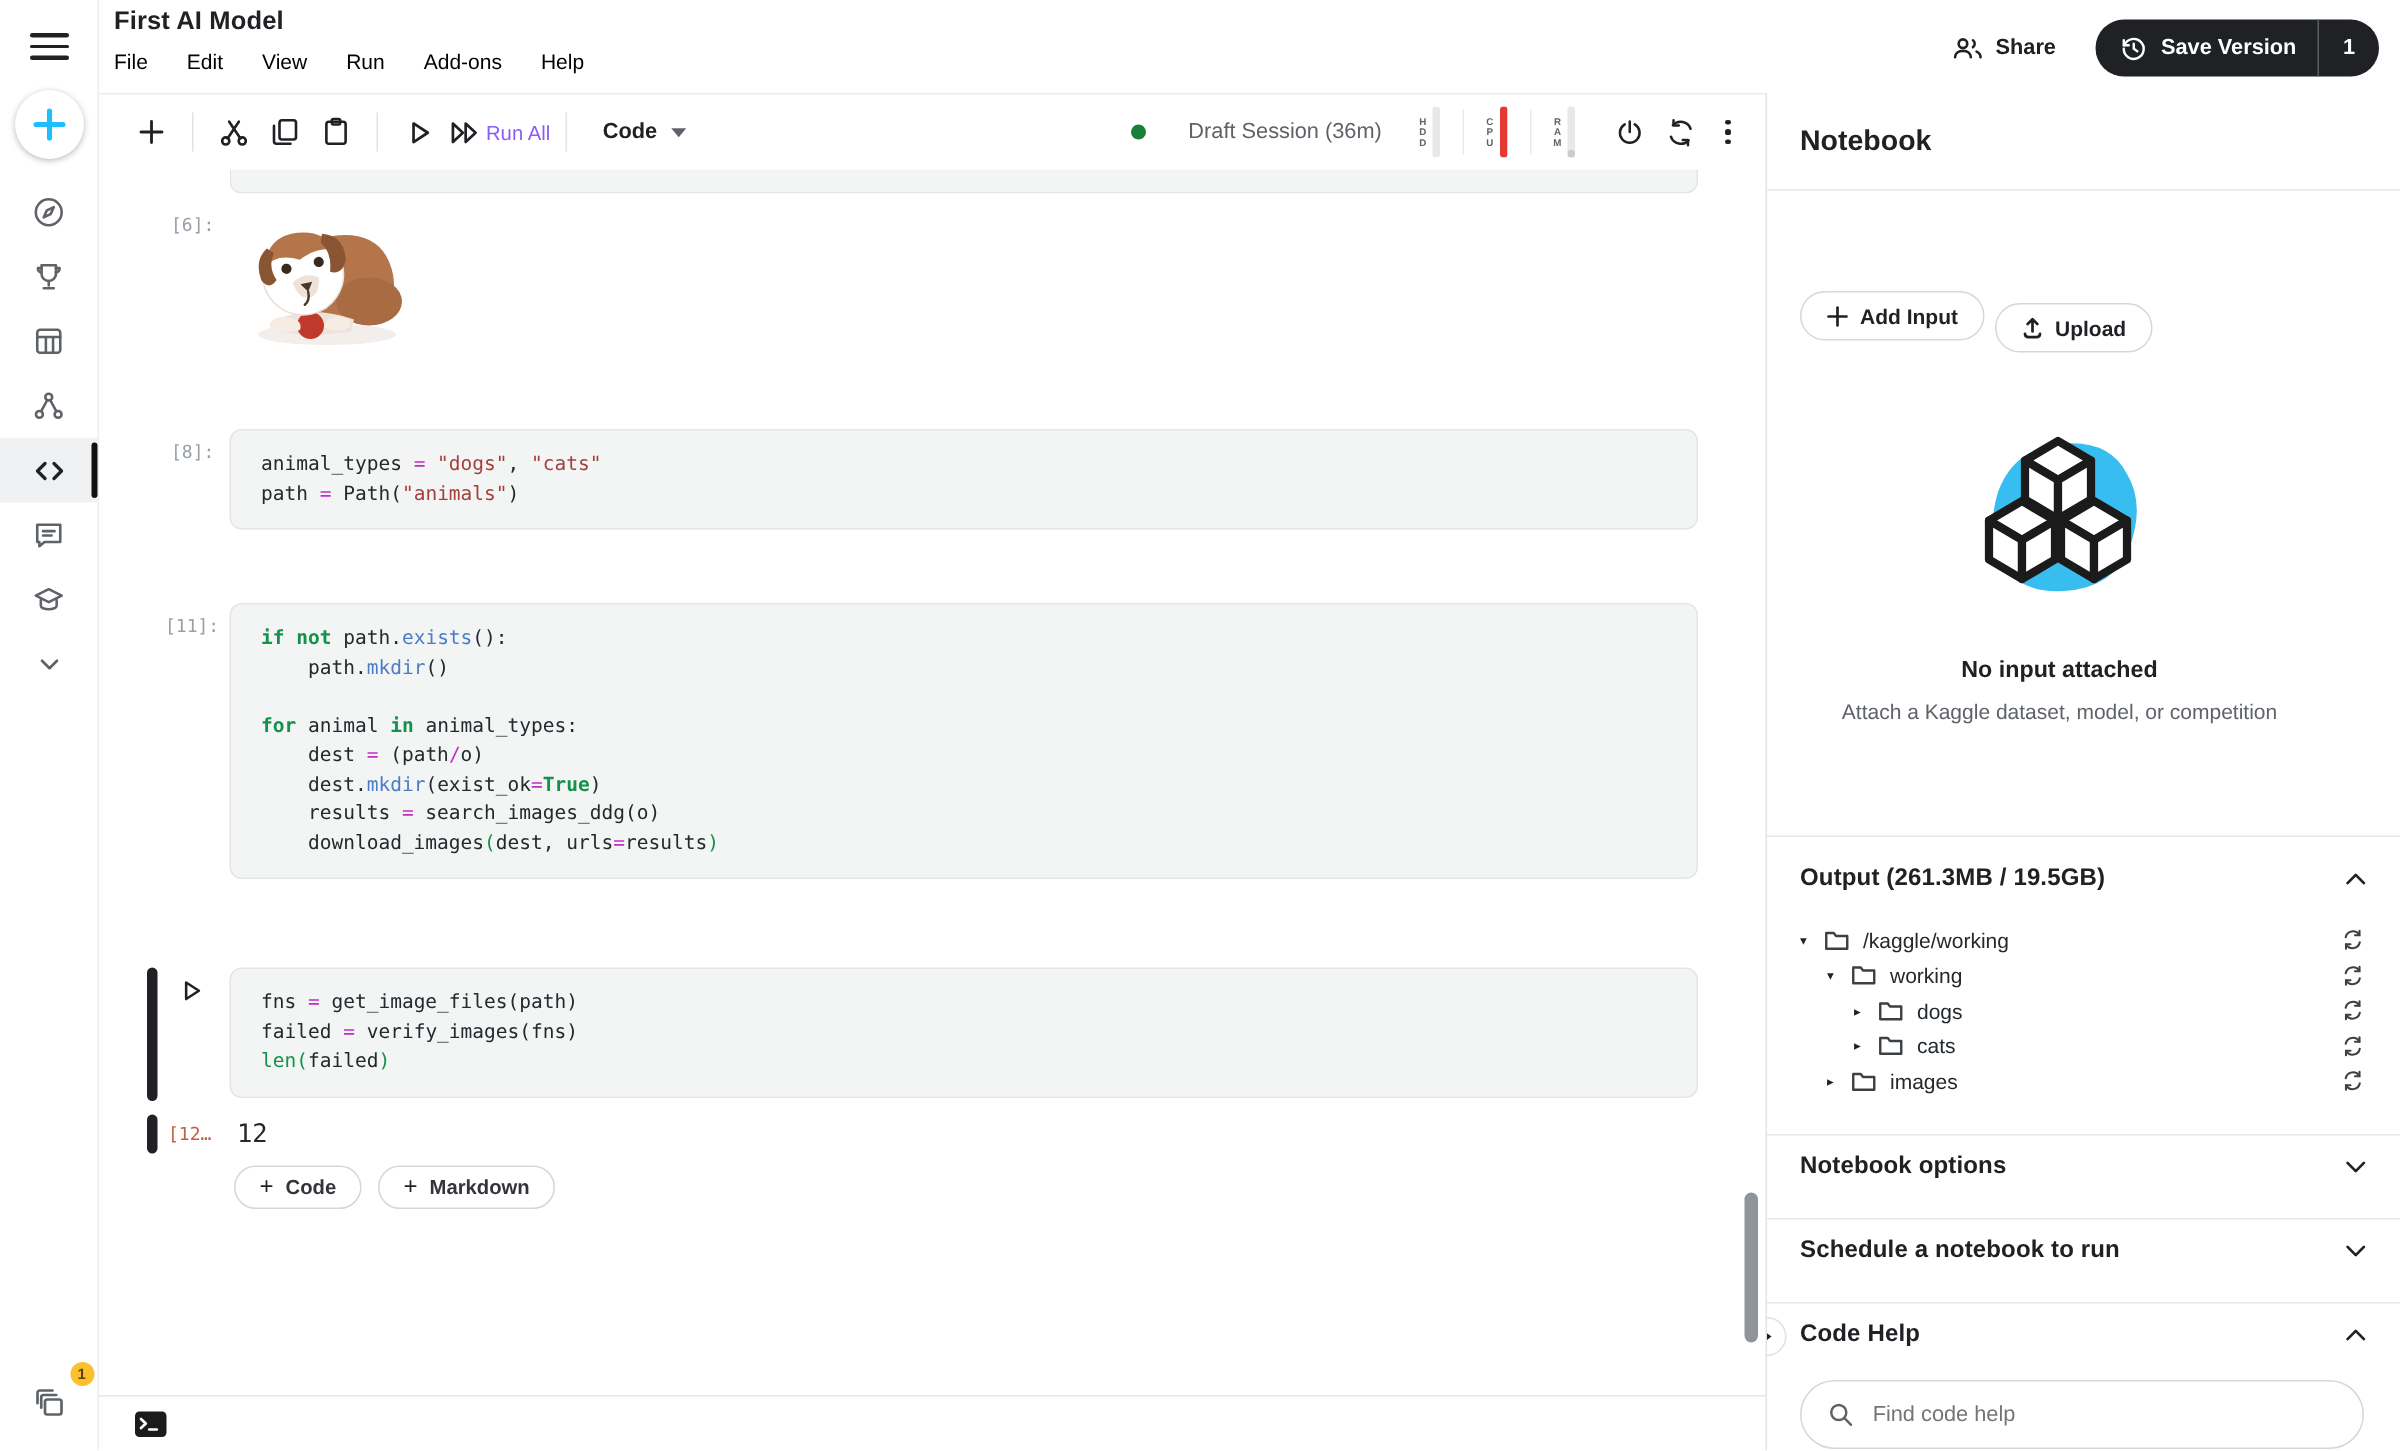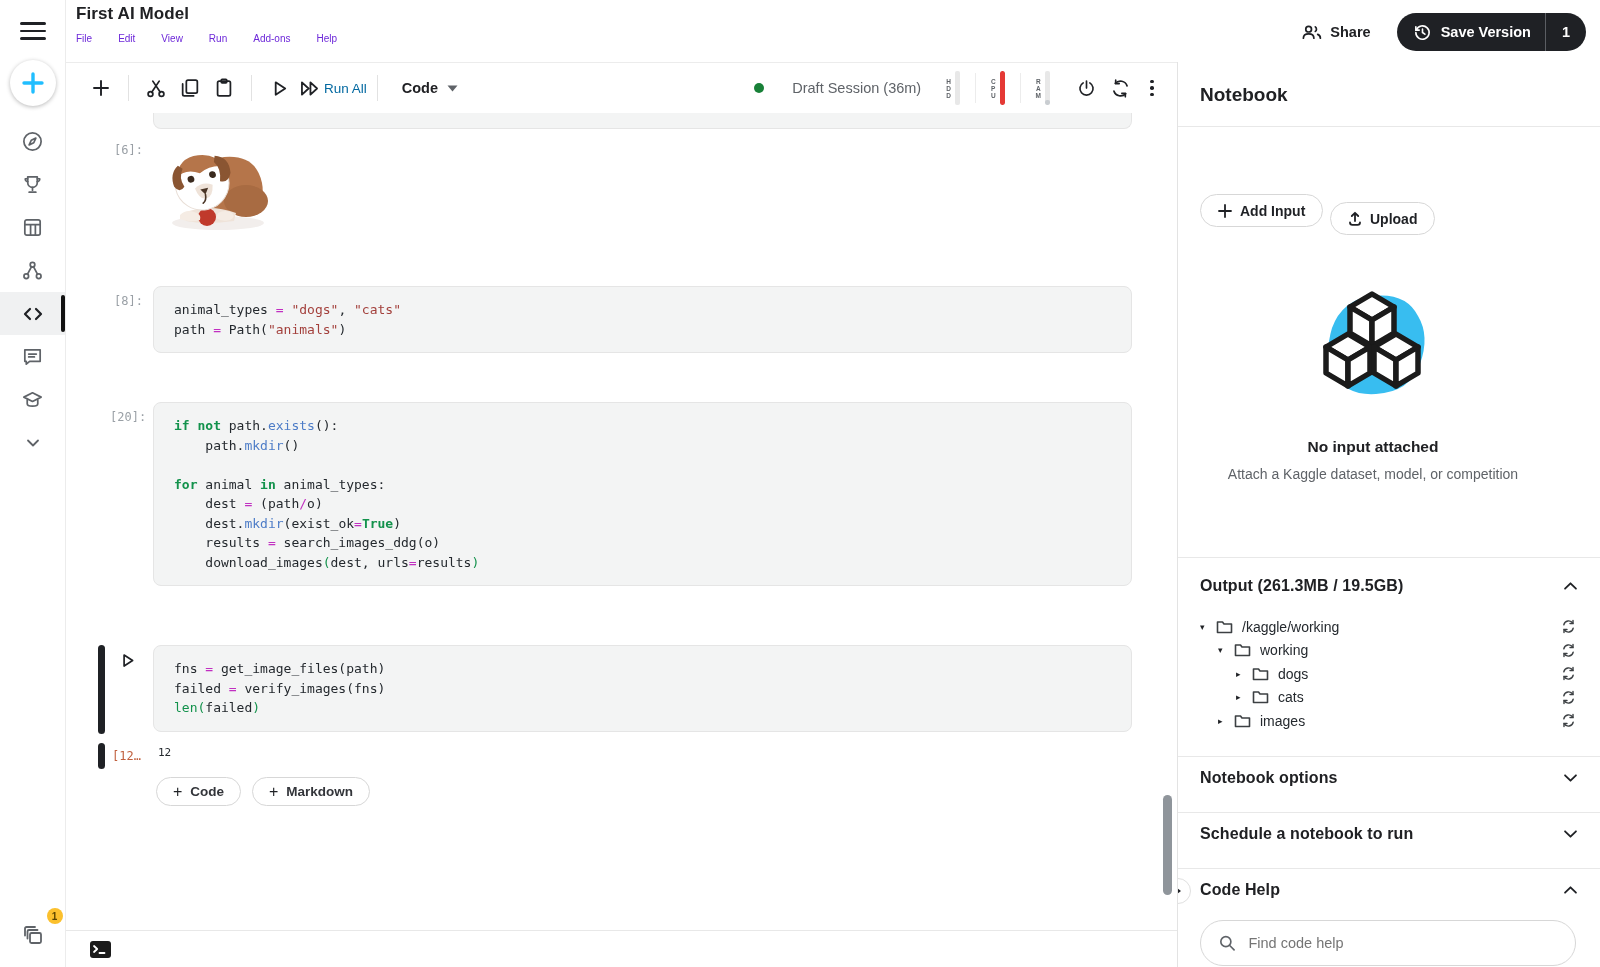--- a/index.html
+++ b/index.html
@@ -19,36 +19,36 @@
   .rail-item.active::after{content:"";position:absolute;right:0;top:3px;bottom:3px;width:4px;background:#111;border-radius:2px}
   .rail-bottom{position:absolute;bottom:14px;left:0;width:100%;display:flex;justify-content:center}
   .badge{position:absolute;top:-9px;right:-7px;width:16px;height:16px;border-radius:50%;background:#fbc02d;color:#5a4500;font-size:10px;font-weight:bold;display:flex;align-items:center;justify-content:center}
 
   
   .main-col{flex:1;display:flex;flex-direction:column;min-width:0}
   .header{height:62px;display:flex;align-items:flex-start;padding:0 14px 0 10px;flex-shrink:0}
   .head-left{padding-top:4px}
   .page-title{font-size:17px;font-weight:bold;letter-spacing:.1px}
   .menubar{display:flex;gap:26px;margin-top:9px}
-  .menubar span{font-size:10px;color:#6d28d9;cursor:pointer}
+  .menubar span{font-size:14px;color:#000000;cursor:pointer}
   .head-right{margin-left:auto;display:flex;align-items:center;gap:26px;padding-top:13px}
   .share{display:flex;align-items:center;gap:8px;font-weight:bold;font-size:14.5px;cursor:pointer}
   .save-btn{display:flex;align-items:center;background:#1f2125;color:#fff;border-radius:20px;height:38px;padding:0 0 0 16px;cursor:pointer}
   .save-btn .sv-label{font-weight:bold;font-size:14.5px;margin:0 14px 0 9px}
   .save-btn .sv-count{border-left:1px solid #5b5e63;padding:0 16px;font-weight:bold;font-size:14.5px;align-self:stretch;display:flex;align-items:center}
 
   .body-row{flex:1;display:flex;min-height:0}
   .notebook-area{flex:1;display:flex;flex-direction:column;border-right:1px solid #e3e3e3;min-width:0;position:relative}
 
   
   .toolbar{height:51px;display:flex;align-items:center;padding:0 10px 0 18px;border-top:1px solid #ececec;flex-shrink:0}
   .tb-btn{width:34px;height:34px;display:flex;align-items:center;justify-content:center;cursor:pointer;border-radius:4px}
   .tb-btn svg{stroke:#1f2125;fill:none;stroke-width:1.9;stroke-linecap:round;stroke-linejoin:round}
   .tb-div{width:1px;height:26px;background:#e2e2e2;margin:0 10px}
-  .runall-label{color:#0369a1;font-size:13.5px;margin-left:2px}
+  .runall-label{color:#8b5cf6;font-size:13.5px;margin-left:2px}
   .cell-type{display:flex;align-items:center;gap:9px;margin-left:14px;cursor:pointer}
   .cell-type .ct-label{font-weight:bold;font-size:14.5px}
   .tb-right{margin-left:auto;display:flex;align-items:center}
   .session{display:flex;align-items:center;gap:28px;margin-right:16px;cursor:pointer}
   .session .dot{width:10px;height:10px;border-radius:50%;background:#188038}
   .session .s-label{color:#5f6368;font-size:14.5px}
   .meter{display:flex;align-items:center;gap:4px;margin:0 9px}
   .meter .vlab{font-size:6.5px;line-height:7px;color:#5f6368;white-space:pre-line;text-align:center;font-weight:bold}
   .meter .track{width:5px;height:34px;background:#e8e8e8;border-radius:2px;position:relative;overflow:hidden}
   .meter .fill{position:absolute;bottom:0;left:0;width:100%;border-radius:2px}
@@ -58,21 +58,21 @@
 
   
   .cells{flex:1;position:relative;overflow:hidden}
   .cell-box{position:absolute;left:87px;width:979px;background:#f3f4f4;border:1px solid #e5e5e5;border-radius:8px;padding:13px 18px 13px 20px}
   .code,.cl{font-family:"DejaVu Sans Mono",monospace;font-size:13px;line-height:19.5px;white-space:pre}
   .t-p{color:#24292e}.t-k{color:#13924c;font-weight:bold}.t-f{color:#4d7cc7}.t-o{color:#c12fc1}.t-s{color:#a3403c}.t-g{color:#13924c}.t-b{color:#13924c}
   .cell-label{position:absolute;font-family:"DejaVu Sans Mono",monospace;font-size:12px;color:#9aa0a6}
   .out-label{color:#c0603e}
   .sel-bar{position:absolute;width:7px;background:#1f2125;border-radius:4px}
   .cell-run{position:absolute;cursor:pointer}
-  .out-val{position:absolute;font-family:"DejaVu Sans Mono",monospace;font-size:11px;color:#24292e}
+  .out-val{position:absolute;font-family:"DejaVu Sans Mono",monospace;font-size:17px;color:#24292e}
   .add-btn{position:absolute;height:29px;border:1px solid #d7d7d7;border-radius:16px;background:#fff;display:flex;align-items:center;gap:8px;padding:0 16px;font-size:13.5px;font-weight:bold;color:#33353a;cursor:pointer}
   .add-btn .plus{font-size:16px;font-weight:normal;color:#1f2125}
   .vscroll{position:absolute;right:5px;width:9px;height:100px;background:#8f959b;border-radius:5px;top:682px}
   .partial-cell{position:absolute;left:87px;top:-6px;width:979px;height:22px;background:#f3f4f4;border:1px solid #e5e5e5;border-top:none;border-radius:0 0 8px 8px}
 
   .bottombar{height:37px;border-top:1px solid #e8e8e8;display:flex;align-items:center;padding-left:23px;flex-shrink:0}
 
   
   .panel{width:422px;position:relative;flex-shrink:0;overflow:hidden}
   .p-title{position:absolute;top:22px;left:22px;font-size:19px;font-weight:bold}
@@ -329,21 +329,21 @@
             </g>
             <path d="M22 86 q6 -6 14 -3 q8 2 6 8 q-10 3 -20 -1 Z" fill="#f5ece4"></path>
             <path d="M60 84 q8 -4 14 0 q4 4 -2 7 q-8 2 -14 -2 Z" fill="#f5ece4"></path>
           </svg>
 
           <span class="cell-label" style="left:48px;top:181px">[8]:</span>
           <div class="cell-box" style="top:173px">
             <div class="code"><div class="cl"><span class="t-p">animal_types </span><span class="t-o">=</span><span class="t-p"> </span><span class="t-s">"dogs"</span><span class="t-p">, </span><span class="t-s">"cats"</span></div><div class="cl"><span class="t-p">path </span><span class="t-o">=</span><span class="t-p"> Path(</span><span class="t-s">"animals"</span><span class="t-p">)</span></div></div>
           </div>
 
-          <span class="cell-label" style="left:44px;top:297px">[20]:</span>
+          <span class="cell-label" style="left:44px;top:297px">[11]:</span>
           <div class="cell-box" style="top:289px">
             <div class="code"><div class="cl"><span class="t-k">if</span><span class="t-p"> </span><span class="t-k">not</span><span class="t-p"> path.</span><span class="t-f">exists</span><span class="t-p">():</span></div><div class="cl"><span class="t-p">    path.</span><span class="t-f">mkdir</span><span class="t-p">()</span></div><div class="cl">&nbsp;</div><div class="cl"><span class="t-k">for</span><span class="t-p"> animal </span><span class="t-k">in</span><span class="t-p"> animal_types:</span></div><div class="cl"><span class="t-p">    dest </span><span class="t-o">=</span><span class="t-p"> (path</span><span class="t-o">/</span><span class="t-p">o)</span></div><div class="cl"><span class="t-p">    dest.</span><span class="t-f">mkdir</span><span class="t-p">(exist_ok</span><span class="t-o">=</span><span class="t-k">True</span><span class="t-p">)</span></div><div class="cl"><span class="t-p">    results </span><span class="t-o">=</span><span class="t-p"> search_images_ddg(o)</span></div><div class="cl"><span class="t-p">    download_images</span><span class="t-g">(</span><span class="t-p">dest, urls</span><span class="t-o">=</span><span class="t-p">results</span><span class="t-g">)</span></div></div>
           </div>
 
           <span class="sel-bar" style="left:32px;top:532px;height:89px"></span>
           <span class="cell-run" style="left:53px;top:539px">
             <svg width="17" height="17" viewBox="0 0 20 20" fill="none" stroke="#1f2125" stroke-width="2" stroke-linejoin="round">
                 <path d="M6 3.5L16 10 6 16.5z"></path>
               </svg>
           </span>

